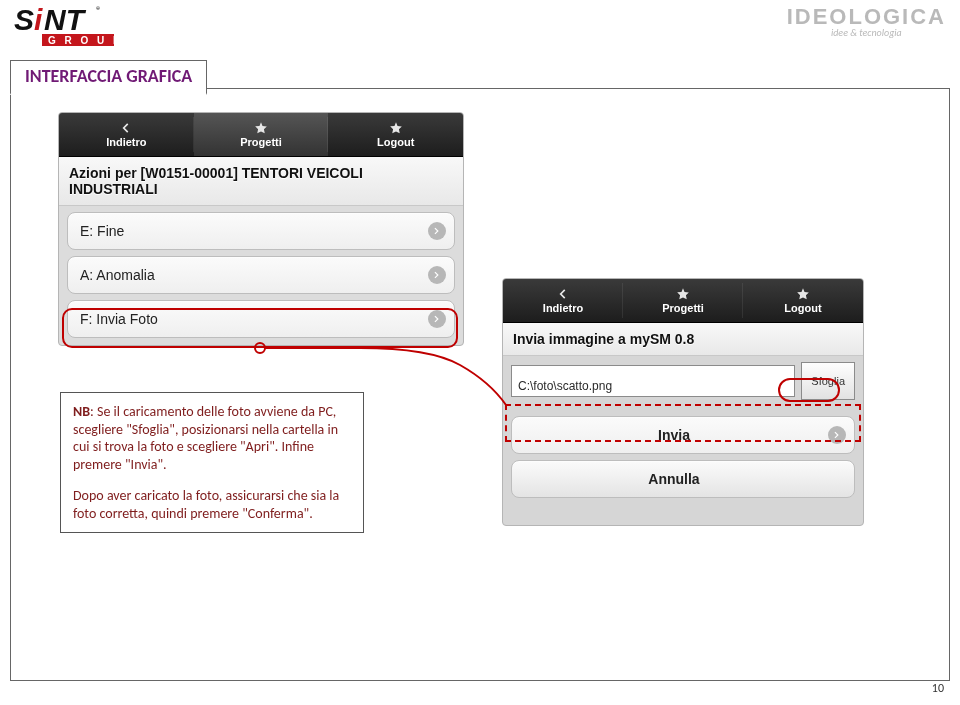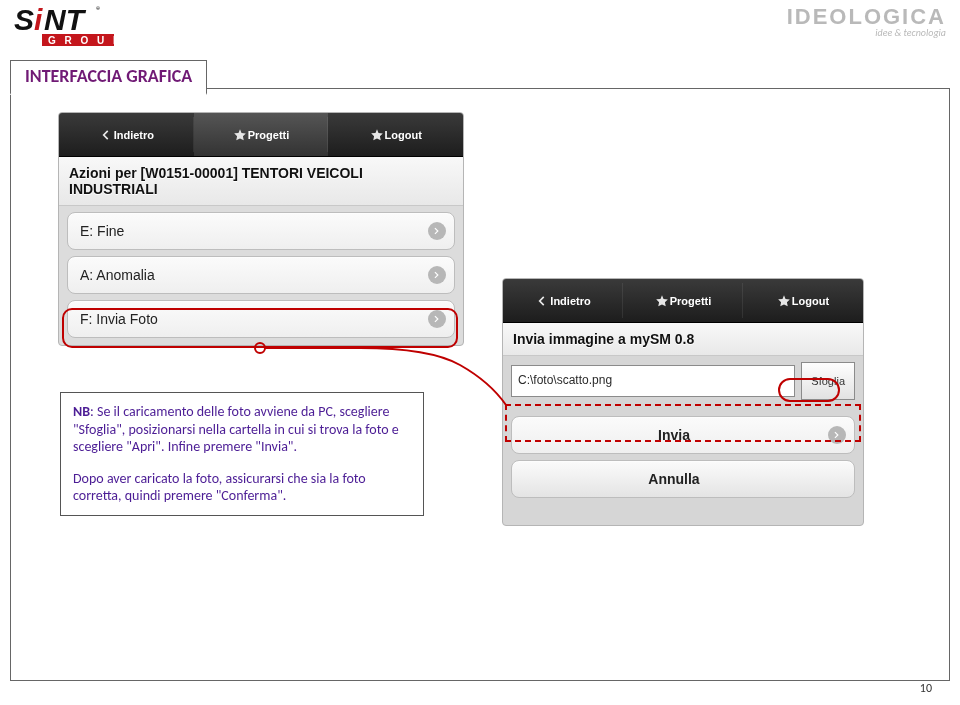--- a/index.html
+++ b/index.html
@@ -10,55 +10,55 @@
     background: #fff;
     font-family: Calibri, Arial, sans-serif;
     position: relative;
     color: #333;
   }
   
   .logo-sint {
     position: absolute; left: 14px; top: 2px;
   }
   .logo-ideologica {
-    position: absolute; right: 14px; top: 4px; text-align: right;
+    position: absolute; right: 14px; top: 4px; text-align: center;
   }
   .ideo-word { font-family: Arial, sans-serif; font-weight: bold; letter-spacing: 2px; font-size: 22px; color: #b9b9b9; }
   .ideo-tag { font-size: 10px; color: #b9b9b9; font-style: italic; margin-top: -4px; }
 
   
   .tab {
     position: absolute; left: 10px; top: 60px;
     border: 1px solid #666; border-bottom: 2px solid #fff;
     padding: 4px 14px 6px; background: #fff; z-index: 5;
     font-weight: bold; color: #701a75; font-size: 18px;
   }
   .page-frame {
     position: absolute; left: 10px; right: 10px; top: 88px; bottom: 24px;
     border: 1px solid #666;
   }
-  .page-num { position: absolute; right: 28px; bottom: 10px; font-size: 12px; color: #333; }
+  .page-num { position: absolute; right: 16px; bottom: 10px; font-size: 12px; color: #333; }
 
   
   .phone {
     position: absolute;
     background: #dcdcdc;
     border: 1px solid #b5b5b5;
     border-radius: 4px;
     font-family: "Helvetica Neue", Arial, sans-serif;
     overflow: hidden;
   }
   .navbar {
     background: linear-gradient(#3a3a3a,#1d1d1d);
     display: flex; height: 44px;
     border-bottom: 1px solid #000;
   }
   .navcell {
     flex: 1; color: #fff; font-size: 11px; font-weight: bold;
-    display: flex; flex-direction: row; align-items: center; justify-content: center;
+    display: flex; flex-direction: column; align-items: center; justify-content: center;
     gap: 1px; position: relative;
   }
   .navcell:not(:last-child)::after {
     content:""; position:absolute; right:0; top:4px; bottom:4px; width:1px;
     background: rgba(255,255,255,0.08);
   }
   .navcell.active { background: linear-gradient(#555,#333); }
   .nav-icon { width:14px; height:14px; display:flex; align-items:center; justify-content:center; }
   .nav-icon svg { width:14px; height:14px; fill:#e6e6e6; }
 
@@ -89,38 +89,38 @@
   .highlight-f { position:absolute; border:2px solid #bf0000; border-radius:10px; pointer-events:none; }
   .hl-row-f { left:62px; top:308px; width:396px; height:40px; }
 
   
   .phone-right { left: 502px; top: 278px; width: 362px; height: 248px; background:#d6d6d6; }
   .file-bar {
     display:flex; align-items:center; gap:6px;
     margin: 6px 8px 0; 
   }
   .file-field {
-    flex:1; background:#fff; border:1px solid #8b8b8b; padding:6px 6px;
+    flex:1; background:#fff; border:1px solid #8b8b8b; padding:12px 6px;
     font-size:12px; color:#2a2a2a; height:32px; line-height:16px;
   }
   .sfoglia-btn {
     background: linear-gradient(#fefefe,#e2e2e2);
     border:1px solid #8b8b8b; padding:12px 9px; font-size:11px; border-radius:0;
     cursor:pointer;
   }
   .hl-sfoglia { left:778px; top:378px; width:62px; height:24px; border-radius:12px; }
   .hl-invia { left:505px; top:404px; width:356px; height:38px; border:2px dashed #bf0000; position:absolute; pointer-events:none; }
 
   
   .connector-svg { position:absolute; left:0; top:0; width:960px; height:705px; pointer-events:none; }
 
   
   .nb-box {
-    position:absolute; left:60px; top:392px; width:364px;
-    border:1px solid #555; padding:10px 12px; font-size:14px; color:#4c1d95;
+    position:absolute; left:60px; top:392px; width:304px;
+    border:1px solid #555; padding:10px 12px; font-size:14px; color:#7f1d1d;
     line-height:1.25;
   }
   .nb-box p { margin:0 0 14px 0; }
   .nb-box p:last-child { margin-bottom:0; }
   .nb-label { font-weight:bold; }
 </style>
 </head>
 <body>
 
 <div class="logo-sint">

